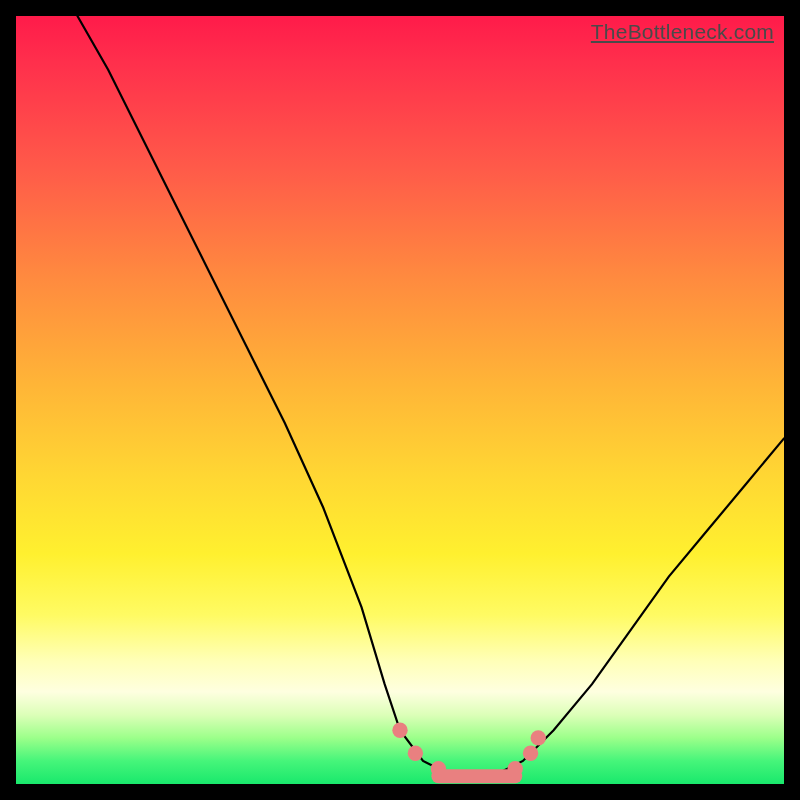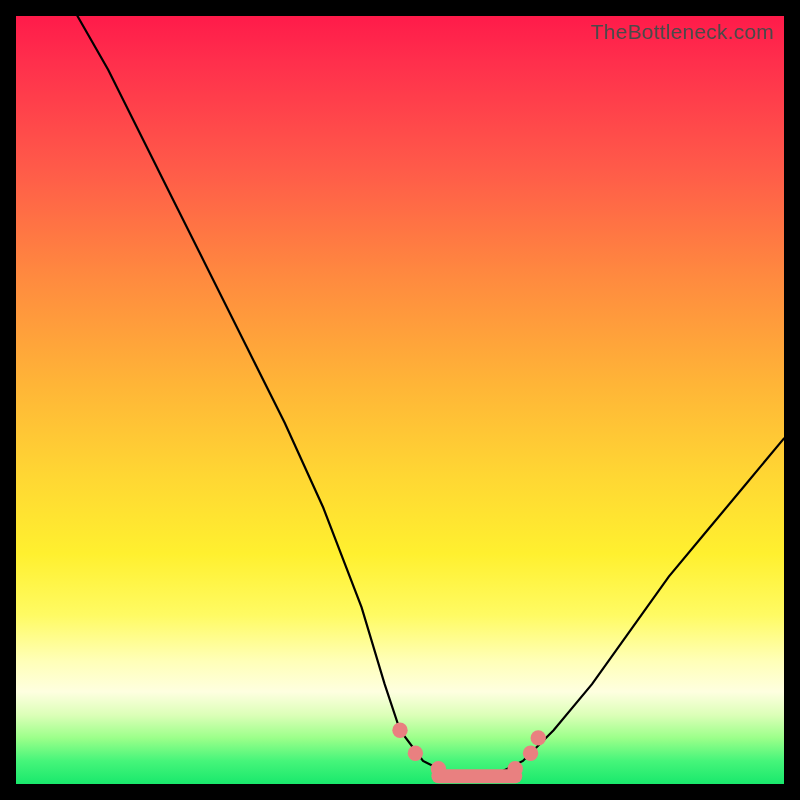--- a/index.html
+++ b/index.html
@@ -45,20 +45,21 @@
     );
   }
   .watermark {
     position: absolute;
     top: 4px;
     right: 10px;
     color: #4a4a4a;
     font-size: 21px;
     letter-spacing: 0.2px;
     user-select: none;
+    text-decoration: underline;
   }
   svg.curve {
     position: absolute;
     left: 0;
     top: 0;
     width: 768px;
     height: 768px;
     overflow: visible;
   }
   .curve-path {

